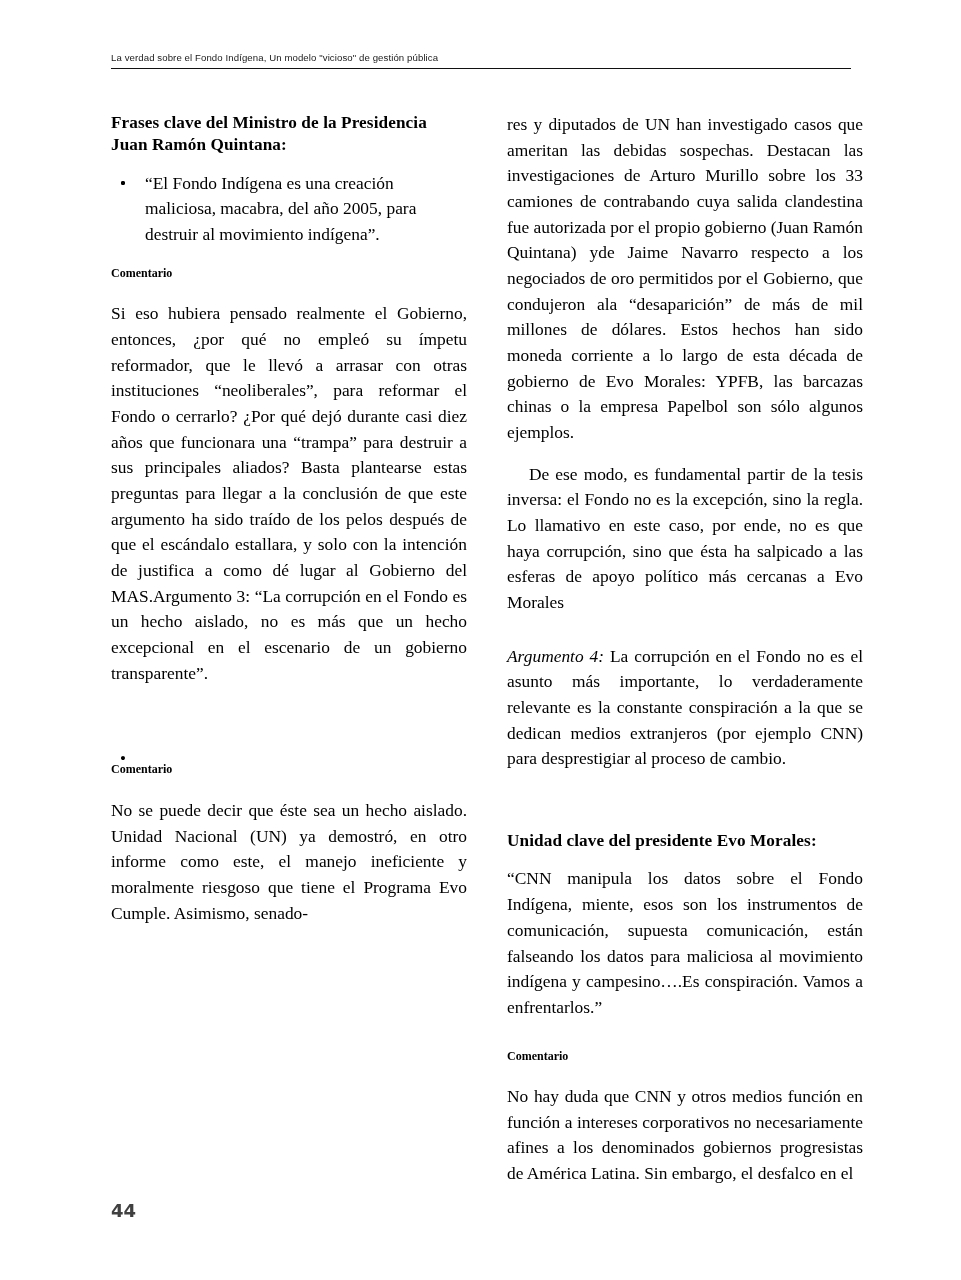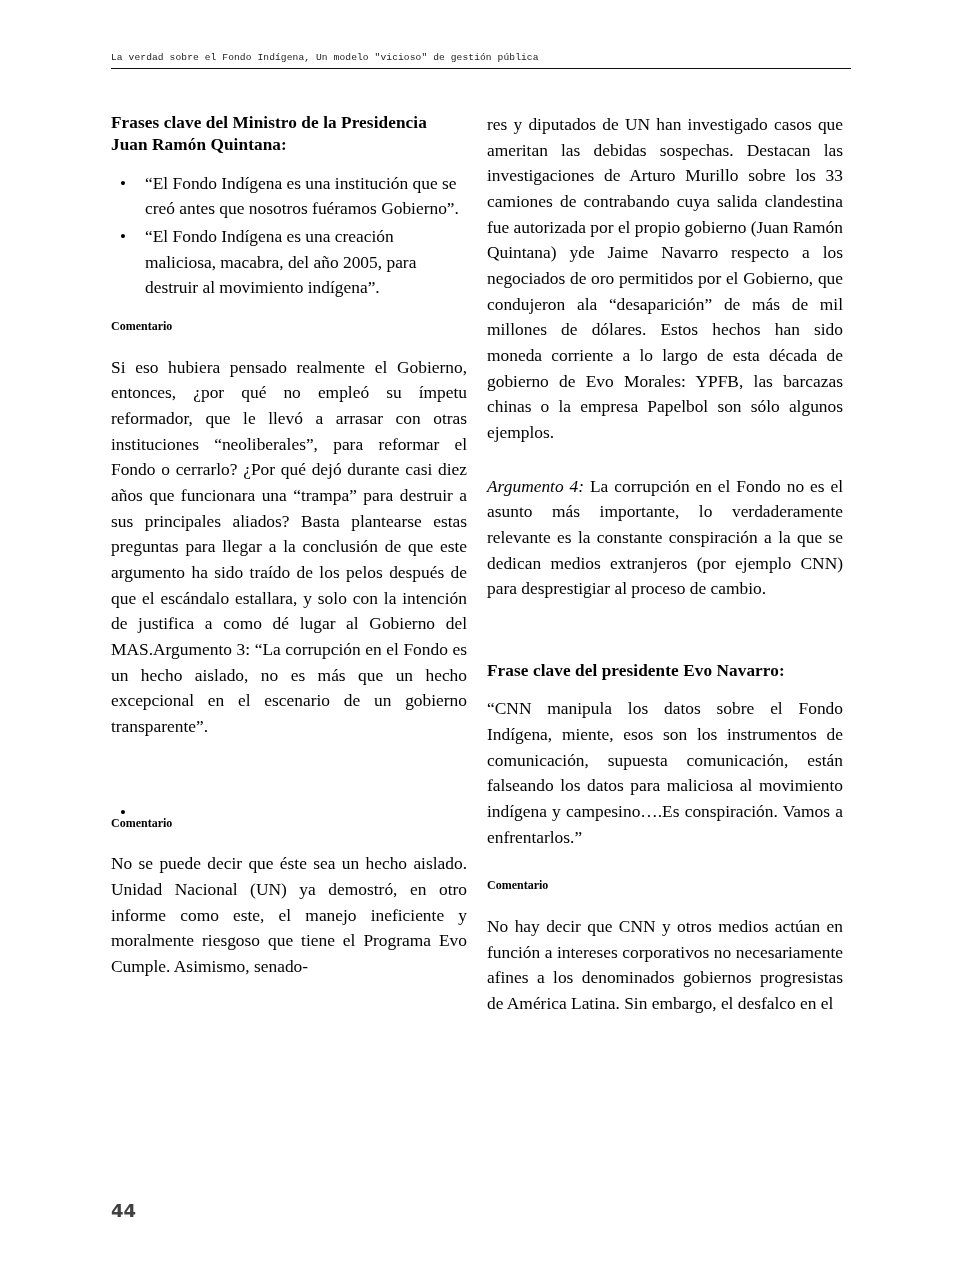--- a/index.html
+++ b/index.html
@@ -17,35 +17,35 @@
     height: 1280px;
     background: #ffffff;
     box-sizing: border-box;
     overflow: hidden;
   }
   .running-head {
     position: absolute;
     left: 111px;
     top: 52px;
     width: 740px;
-    font-family: Liberation Mono, monospace;
+    font-family: Liberation Sans, sans-serif;
     font-size: 9.6px;
     letter-spacing: 0.1px;
     color: #1a1a1a;
     padding-bottom: 5px;
     border-bottom: 1.2px solid #111111;
     white-space: nowrap;
   }
   .columns {
     position: absolute;
     left: 111px;
     top: 112px;
     width: 740px;
     display: flex;
-    gap: 20px;
+    gap: 40px;
   }
   .col {
     width: 356px;
     flex: 0 0 356px;
   }
   h2.section-title {
     font-family: "Liberation Serif", serif;
     font-weight: bold;
     font-size: 17.2px;
     line-height: 1.30;
@@ -115,21 +115,20 @@
 
   <div class="columns">
 
     <div class="col">
 
       <h2 class="section-title">Frases clave del Ministro de la Presidencia Juan Ramón Quintana:</h2>
 
       <ul class="quote-list">
         <li>
           <span class="bullet">•</span>
-          <span>“El Fondo Indígena es una institución que se creó antes que nosotros fuéramos Gobierno”.</span>
         </li>
         <li>
           <span class="bullet">•</span>
           <span>“El Fondo Indígena es una creación maliciosa, macabra, del año 2005, para destruir al movimiento indígena”.</span>
         </li>
       </ul>
 
       <h3 class="comment-title">Comentario</h3>
 
       <p class="body-text">Si eso hubiera pensado realmente el Gobierno, entonces, ¿por qué no empleó su ímpetu reformador, que le llevó a arrasar con otras instituciones “neoliberales”, para reformar el Fondo o cerrarlo? ¿Por qué dejó durante casi diez años que funcionara una “trampa” para destruir a sus principales aliados? Basta plantearse estas preguntas para llegar a la conclusión de que este argumento ha sido traído de los pelos después de que el escándalo estallara, y solo con la intención de justifica a como dé lugar al Gobierno del MAS.Argumento 3: “La corrupción en el Fondo es un hecho aislado, no es más que un hecho excepcional en el escenario de un gobierno transparente”.</p>
@@ -146,36 +145,37 @@
       <h3 class="comment-title">Comentario</h3>
 
       <p class="body-text last">No se puede decir que éste sea un hecho aislado. Unidad Nacional (UN) ya demostró, en otro informe como este, el manejo ineficiente y moralmente riesgoso que tiene el Programa Evo Cumple. Asimismo, senado-</p>
 
     </div>
 
     <div class="col">
 
       <p class="body-text">res y diputados de UN han investigado casos que ameritan las debidas sospechas. Destacan las investigaciones de Arturo Murillo sobre los 33 camiones de contrabando cuya salida clandestina fue autorizada por el propio gobierno (Juan Ramón Quintana) yde Jaime Navarro respecto a los negociados de oro permitidos por el Gobierno, que condujeron ala “desaparición” de más de mil millones de dólares. Estos hechos han sido moneda corriente a lo largo de esta década de gobierno de Evo Morales: YPFB, las barcazas chinas o la empresa Papelbol son sólo algunos ejemplos.</p>
 
+      <p class="body-text indent">De ese modo, es fundamental partir de la tesis inversa: el Fondo no es la excepción, sino la regla. Lo llamativo en este caso, por ende, no es que haya corrupción, sino que ésta ha salpicado a las esferas de apoyo político más cercanas a Evo Morales</p>
 
       <div class="spacer-sm"></div>
 
       <p class="body-text"><span class="ital">Argumento 4:</span><span> La corrupción en el Fondo no es el asunto más importante, lo verdaderamente relevante es la constante conspiración a la que se dedican medios extranjeros (por ejemplo CNN) para desprestigiar al proceso de cambio.</span></p>
 
       <div class="spacer-lg"></div>
 
-      <h2 class="section-title">Frase clave del presidente Evo Navarro:</h2>
+      <h2 class="section-title">Unidad clave del presidente Evo Morales:</h2>
 
       <p class="body-text">“CNN manipula los datos sobre el Fondo Indígena, miente, esos son los instrumentos de comunicación, supuesta comunicación, están falseando los datos para maliciosa al movimiento indígena y campesino….Es conspiración. Vamos a enfrentarlos.”</p>
 
       <div class="spacer-sm"></div>
 
       <h3 class="comment-title">Comentario</h3>
 
-      <p class="body-text last">No hay decir que CNN y otros medios actúan en función a intereses corporativos no necesariamente afines a los denominados gobiernos progresistas de América Latina. Sin embargo, el desfalco en el</p>
+      <p class="body-text last">No hay duda que CNN y otros medios función en función a intereses corporativos no necesariamente afines a los denominados gobiernos progresistas de América Latina. Sin embargo, el desfalco en el</p>
 
     </div>
 
   </div>
 
   <div class="folio">44</div>
 
 </div>
 
 </body></html>

